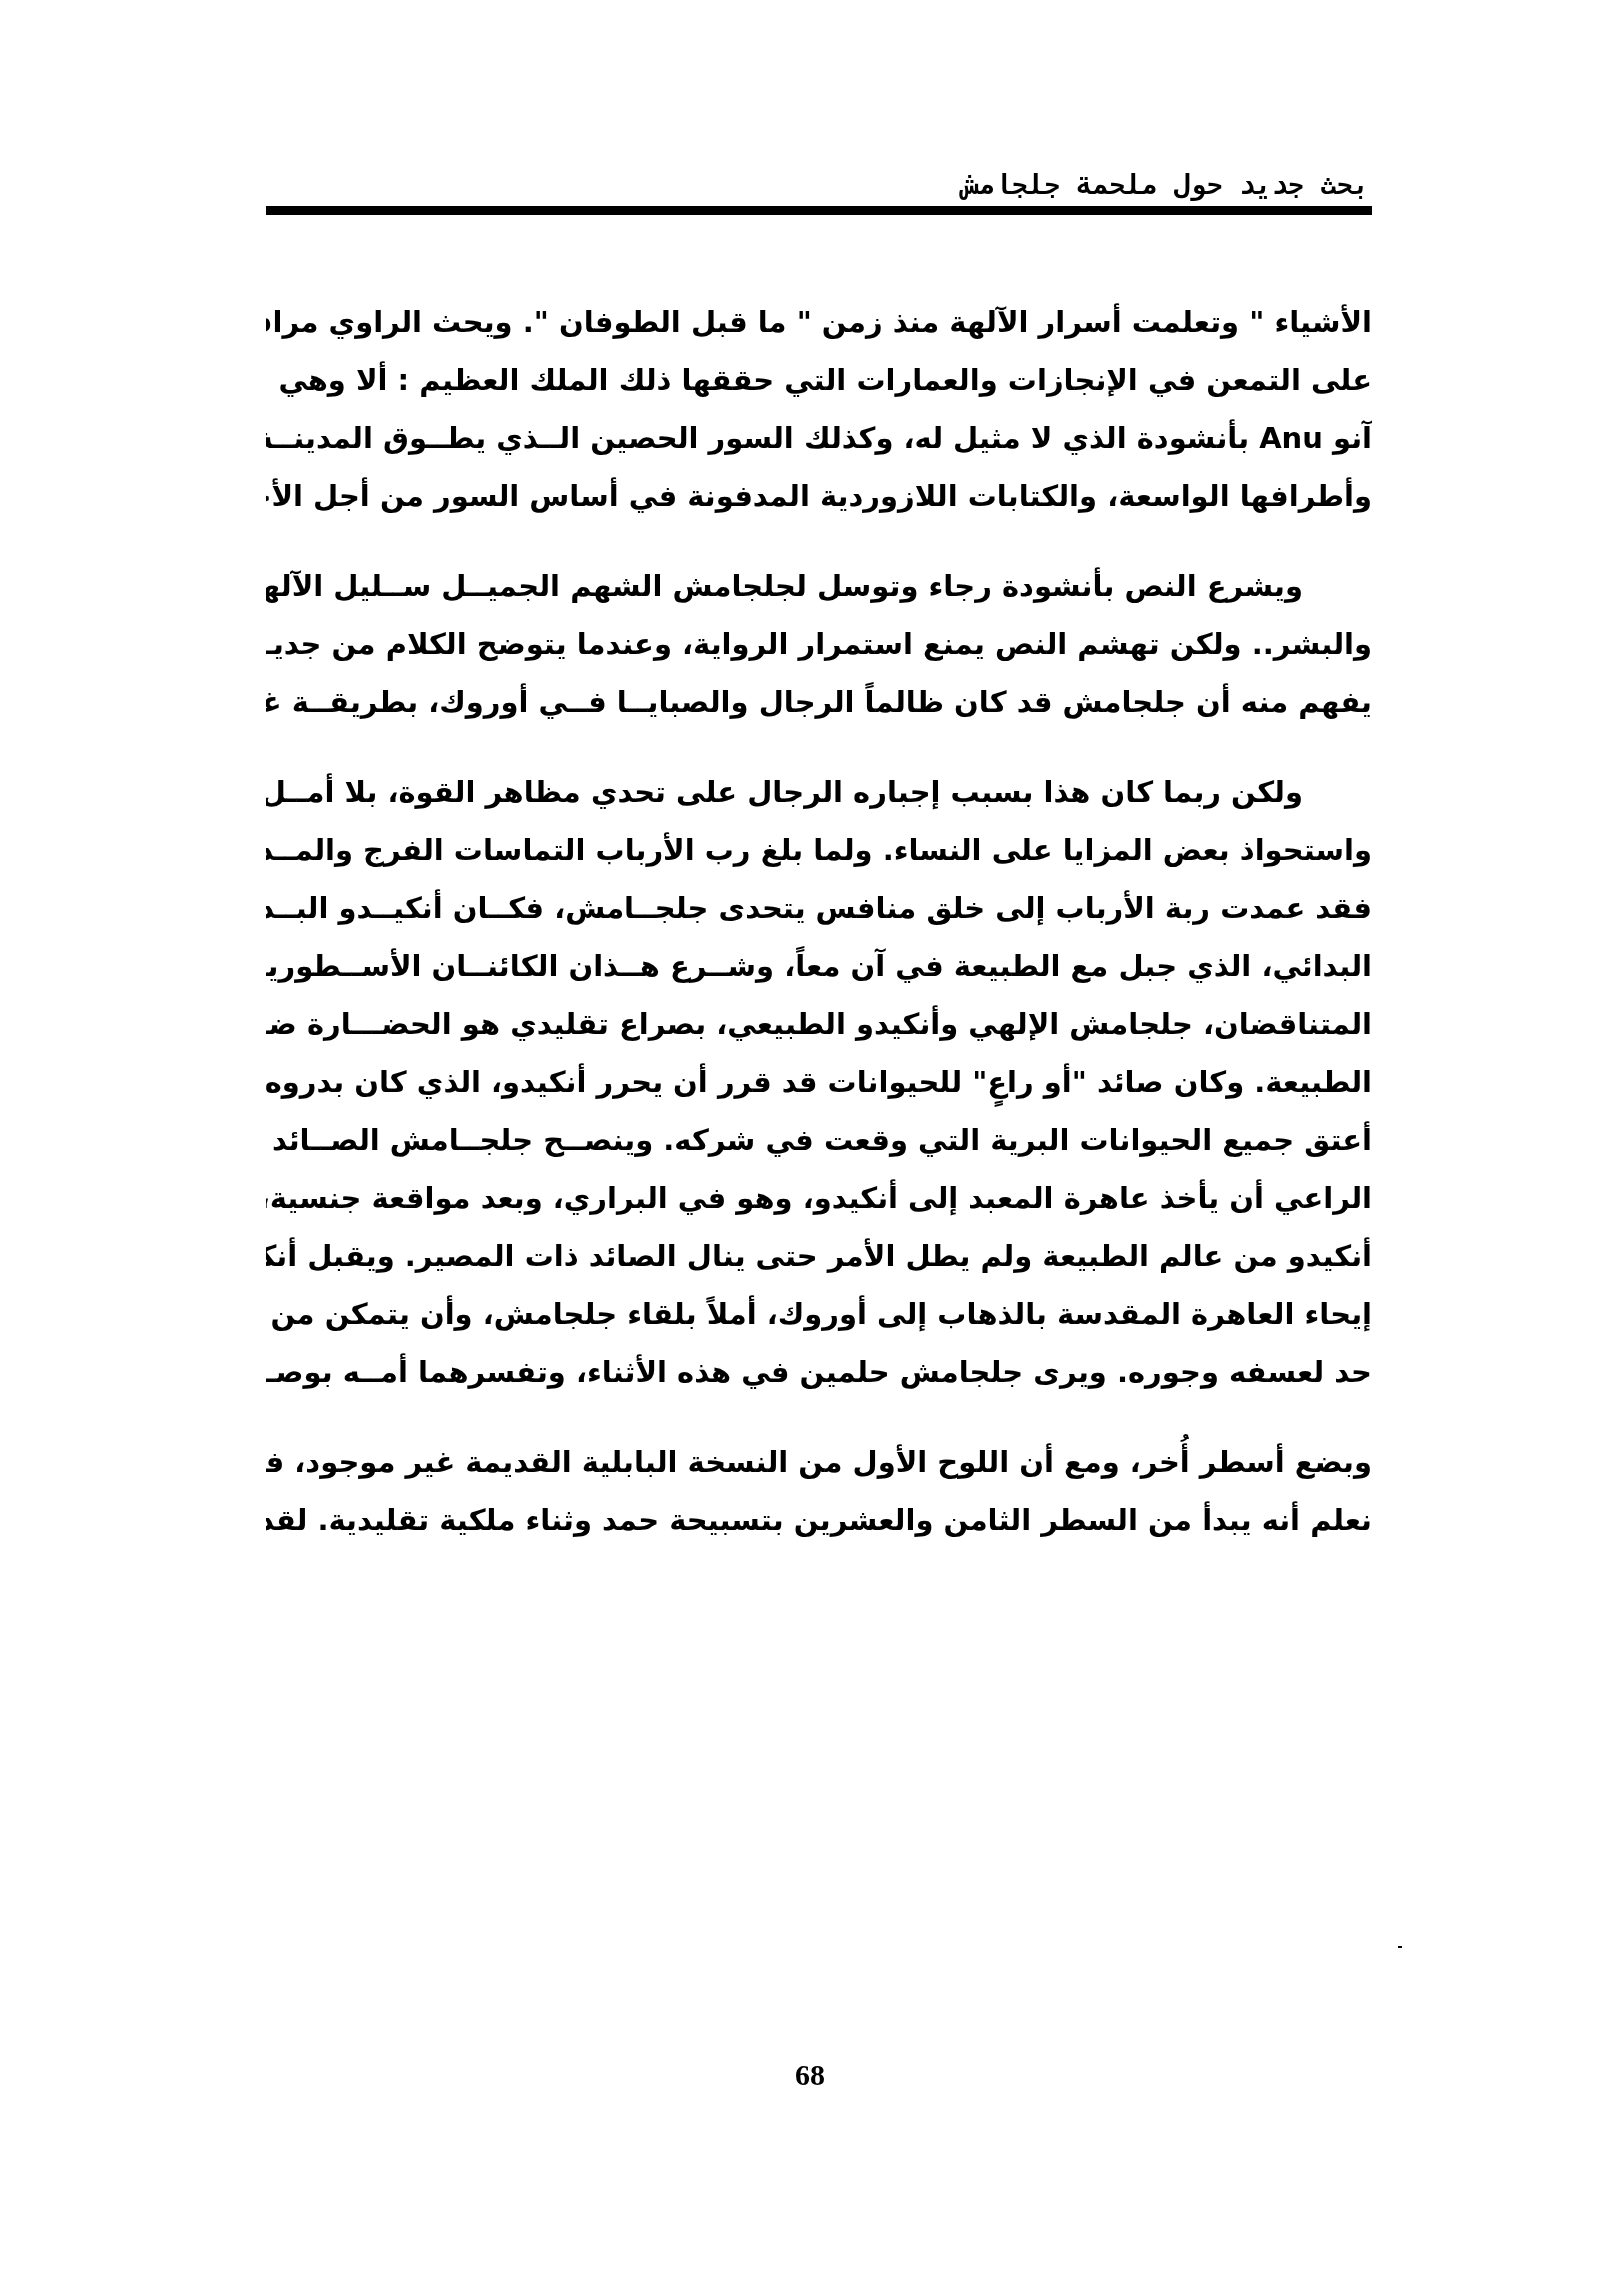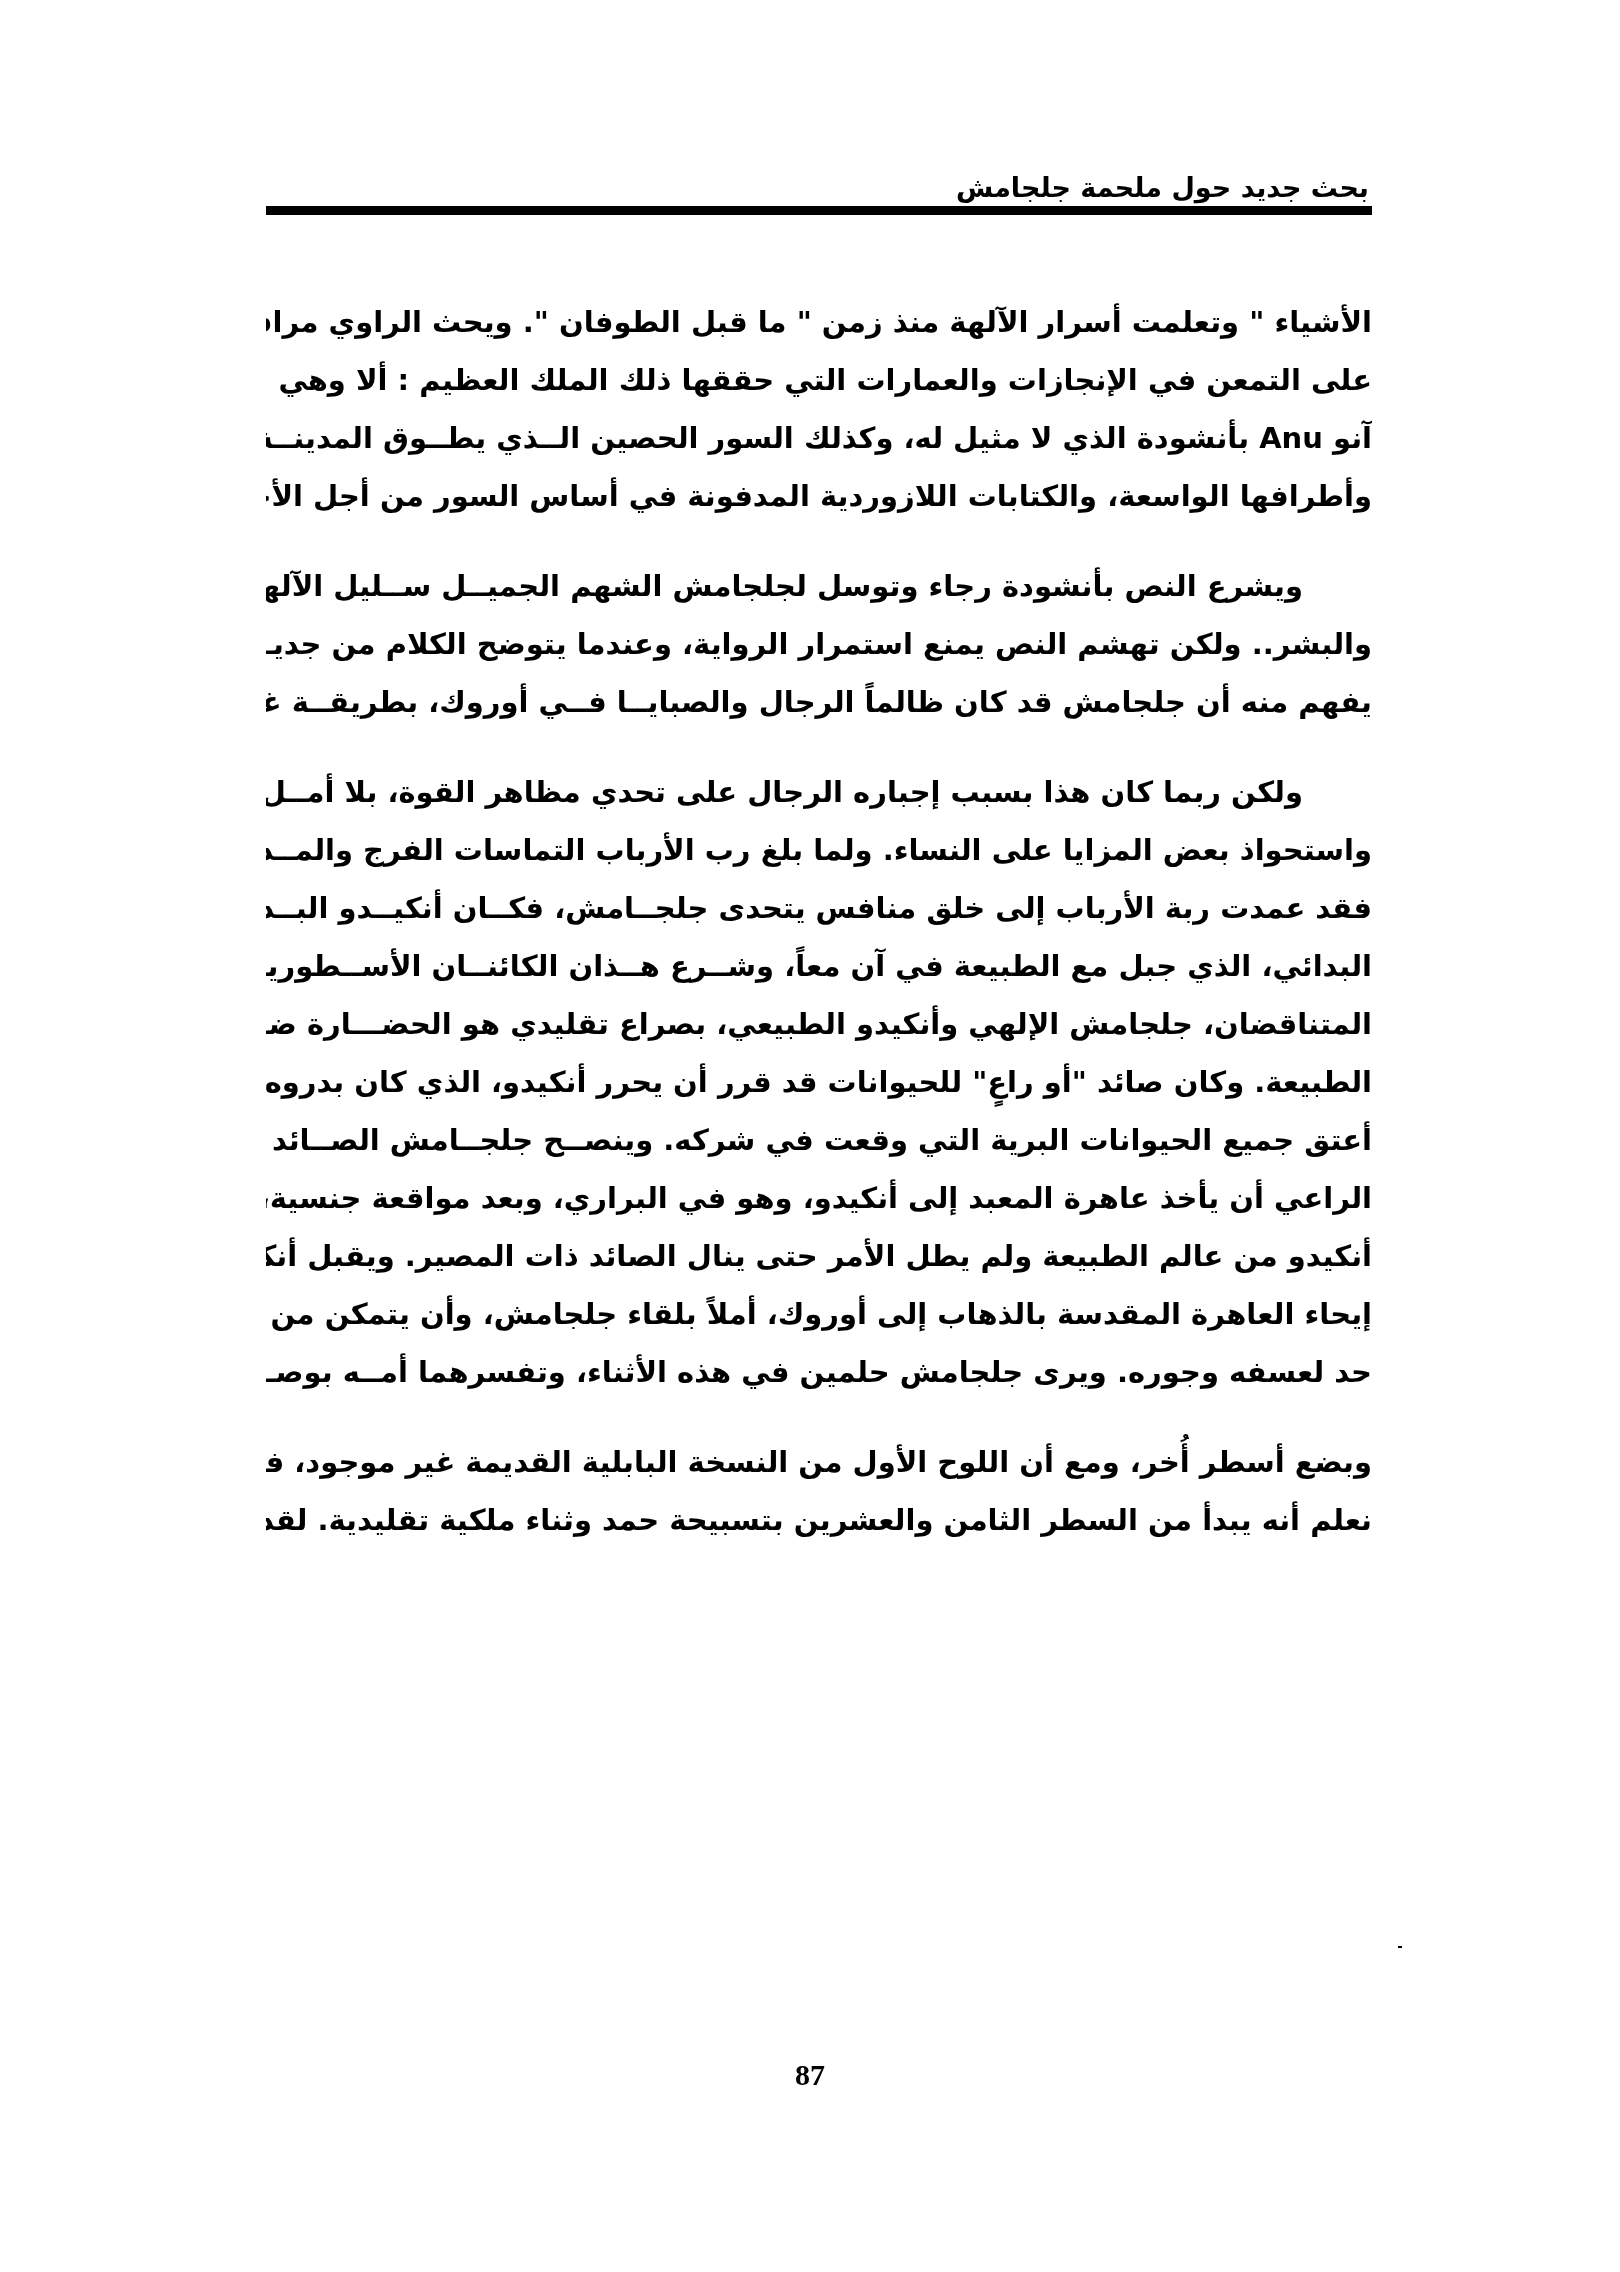--- a/index.html
+++ b/index.html
@@ -23,20 +23,21 @@
     }
     .running-header {
       position: absolute;
       right: 251px;
       top: 170px;
       direction: rtl;
       font-size: 27px;
       font-weight: bold;
       line-height: 35px;
       white-space: nowrap;
+      font-family: Liberation Mono, monospace;
     }
     .header-rule {
       position: absolute;
       left: 266px;
       width: 1106px;
       top: 206px;
       height: 8.7px;
       background: #000000;
     }
     .body-text {
@@ -127,15 +128,15 @@
 
     <div class="para indent">
       <span class="line">وبضع أسطر أُخر، ومع أن اللوح الأول من النسخة البابلية القديمة غير موجود، فإننــا</span>
       <span class="line">نعلم أنه يبدأ من السطر الثامن والعشرين بتسبيحة حمد وثناء ملكية تقليدية. لقد اضيفت</span>
     </div>
 
   </div>
 
   <div class="margin-mark"></div>
 
-  <div class="page-number">87</div>
+  <div class="page-number">68</div>
 </div>
 
 
 </body></html>

